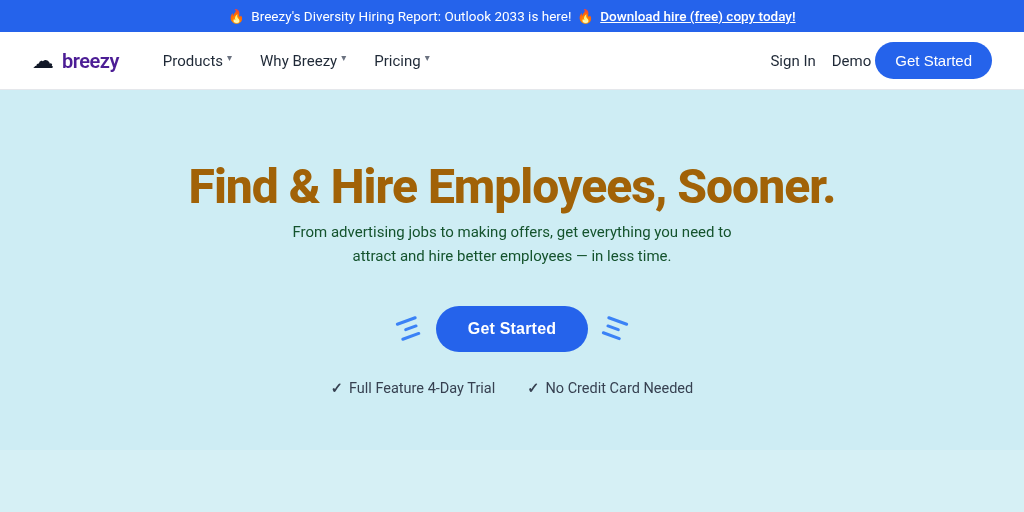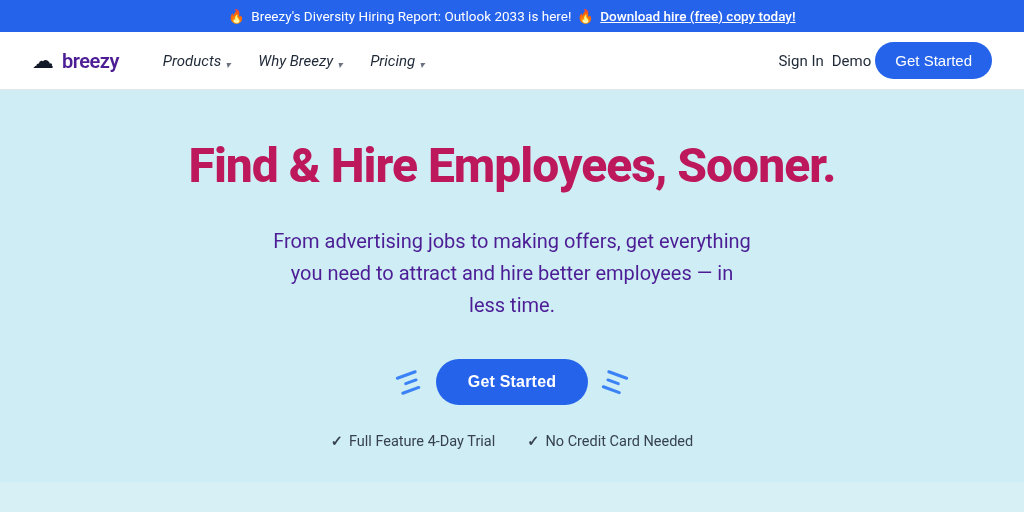--- a/index.html
+++ b/index.html
@@ -67,30 +67,29 @@
 
     .nav-links {
       display: flex;
       align-items: center;
       gap: 4px;
       flex: 1;
     }
 
     .nav-item {
       display: flex;
-      align-items: flex-end;
+      align-items: flex-start;
       gap: 4px;
       padding: 8px 12px;
       font-size: 15px;
       color: #1f2937;
       cursor: pointer;
       border-radius: 6px;
       text-decoration: none;
       white-space: nowrap;
-      font-style: italic;
     }
 
     .nav-chevron {
       font-size: 10px;
       color: #6b7280;
     }
 
     .nav-right {
       display: flex;
       align-items: center;
@@ -105,20 +104,21 @@
       text-decoration: none;
       padding: 8px 4px;
     }
 
     .nav-demo {
       font-size: 15px;
       color: #1f2937;
       cursor: pointer;
       text-decoration: none;
       padding: 8px 4px;
+      margin-left: 8px;
     }
 
     .nav-get-started {
       background: #2563eb;
       color: white;
       border: none;
       border-radius: 24px;
       padding: 10px 20px;
       font-size: 15px;
       font-weight: 500;
@@ -135,29 +135,29 @@
       justify-content: center;
       padding: 48px 32px 32px;
       text-align: center;
       min-height: 360px;
       position: relative;
     }
 
     .hero-title {
       font-size: 48px;
       font-weight: 800;
-      color: #be185d;
+      color: #a16207;
       line-height: 1.15;
-      margin-bottom: 32px;
+      margin-bottom: 5px;
       letter-spacing: -1px;
     }
 
     .hero-subtitle {
-      font-size: 20px;
-      color: #4c1d95;
+      font-size: 15px;
+      color: #14532d;
       line-height: 1.6;
       max-width: 480px;
       margin-bottom: 38px;
     }
 
     .hero-cta-area {
       display: flex;
       align-items: center;
       gap: 16px;
       margin-bottom: 28px;

